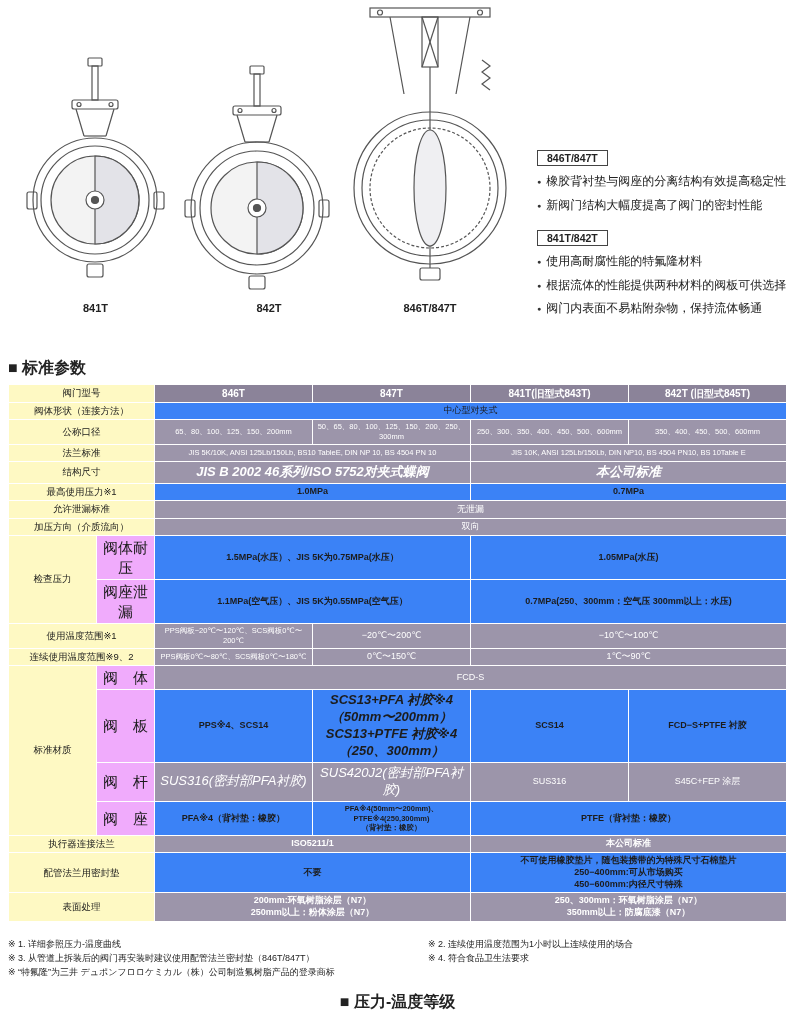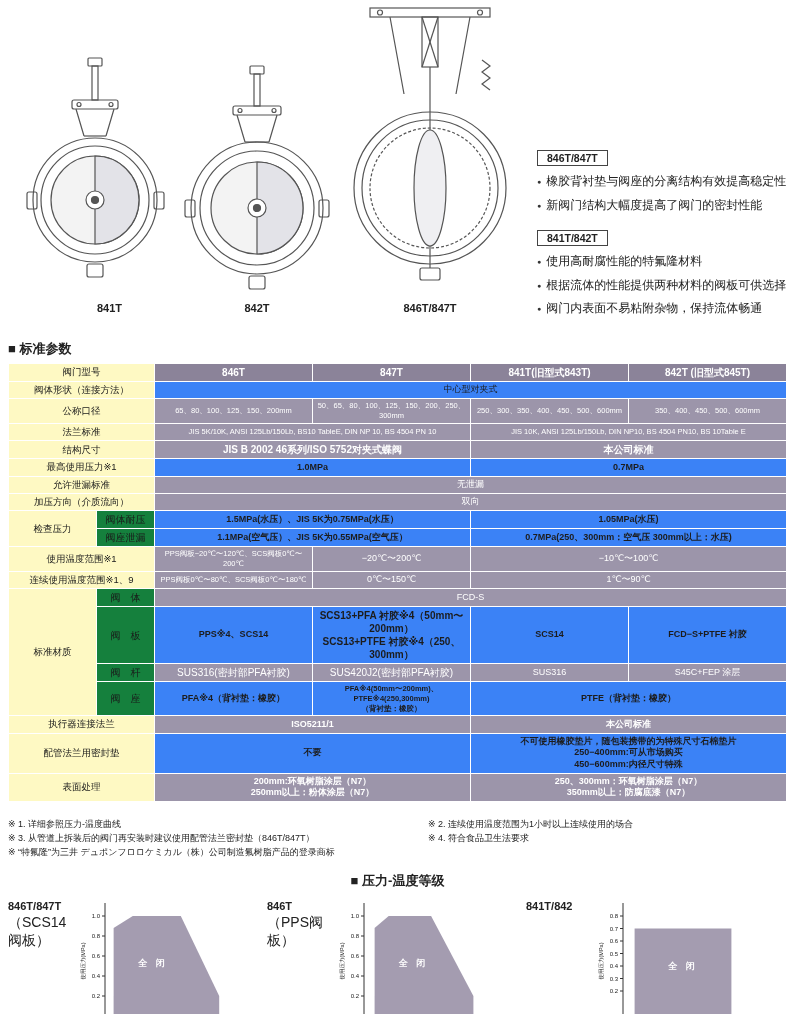--- a/index.html
+++ b/index.html
@@ -11,31 +11,31 @@
   .valve-label{position:absolute;font-weight:bold;font-size:11px;text-align:center;color:#222;}
   
   .features{position:absolute;left:537px;top:148px;width:252px;}
   .feature-title-box{display:inline-block;border:1px solid #444;padding:1px 9px;font-weight:bold;
         font-size:10.5px;margin-bottom:6px;color:#222;}
   .feature-group{margin-bottom:14px;}
   .bullet{font-size:12px;line-height:1.55;margin-bottom:5px;color:#222;}
   .bullet::before{content:"●";font-size:7px;margin-right:5px;vertical-align:1px;color:#333;}
   
   .main{position:absolute;left:8px;top:340px;width:779px;}
-  .section-title{font-weight:bold;font-size:13px;color:#222;margin:0 0 5px 0;}
+  .section-title{font-weight:bold;font-size:16px;color:#222;margin:18px 0 5px 0;}
   table.spec{border-collapse:collapse;width:779px;table-layout:fixed;font-size:9px;}
   table.spec td{border:1.5px solid #fff;padding:2px 3px;text-align:center;vertical-align:middle;line-height:1.3;}
   td.lab{background:#fef9c3;color:#1a1a1a;text-align:left;padding-left:6px;font-size:9.5px;}
-  td.sub{background:#15803d;color:#1a1a1a;font-size:10px;}
+  td.sub{background:#f0abfc;color:#1a1a1a;font-size:15px;}
   td.hdr{background:#8b8399;color:#fff;font-weight:bold;font-size:10px;}
   td.pr{background:#9c95aa;color:#fff;}
   td.lt{background:#3b82f6;color:#1c1c1c;}
   .b{font-weight:bold;}
   .tiny{font-size:7.5px;}
-  .sm{font-size:10px;}
+  .sm{font-size:13px;font-style:italic;}
   .notes{margin-top:16px;font-size:9px;line-height:1.55;color:#222;}
   .notes-row{display:flex;}
   .notes-row .nl{width:420px;}
   .charts{display:flex;gap:4px;margin-top:6px;}
   .chart-block{display:flex;}
   .chart-title-col{width:70px;padding-top:4px;}
   .chart-title{font-weight:bold;font-size:11px;color:#222;}
   .chart-subtitle{font-size:14px;color:#222;margin-top:2px;}
   svg{font-family:inherit;}
 </style>
@@ -101,22 +101,22 @@
         <circle cx="100" cy="186" r="76"></circle>
         <circle cx="100" cy="186" r="68"></circle>
         <circle cx="100" cy="186" r="60" stroke-dasharray="3 2"></circle>
         <ellipse cx="100" cy="186" rx="16" ry="58" fill="#efeff2"></ellipse>
         <line x1="100" y1="65" x2="100" y2="128"></line>
         <line x1="100" y1="244" x2="100" y2="266"></line>
         <rect x="90" y="266" width="20" height="12" rx="2"></rect>
       </g>
     </svg>
 
-    <div class="valve-label" style="left:32px;top:302px;width:155px;">841T</div>
-    <div class="valve-label" style="left:172px;top:302px;width:170px;">842T</div>
+    <div class="valve-label" style="left:18px;top:302px;width:155px;">841T</div>
+    <div class="valve-label" style="left:184px;top:302px;width:170px;">842T</div>
     <div class="valve-label" style="left:330px;top:302px;width:200px;">846T/847T</div>
   </div>
 
   <div class="features">
     <div class="feature-group">
       <div class="feature-title-box">846T/847T</div>
       <div class="bullet">橡胶背衬垫与阀座的分离结构有效提高稳定性</div>
       <div class="bullet">新阀门结构大幅度提高了阀门的密封性能</div>
     </div>
     <div class="feature-group">
@@ -193,21 +193,21 @@
           <td colspan="2" class="lt b">1.1MPa(空气压）、JIS 5K为0.55MPa(空气压）</td>
           <td colspan="2" class="lt b">0.7MPa(250、300mm：空气压 300mm以上：水压)</td>
         </tr>
         <tr>
           <td colspan="2" class="lab">使用温度范围※1</td>
           <td class="pr tiny">PPS阀板−20℃〜120℃、SCS阀板0℃〜200℃</td>
           <td class="pr">−20℃〜200℃</td>
           <td colspan="2" class="pr">−10℃〜100℃</td>
         </tr>
         <tr>
-          <td colspan="2" class="lab">连续使用温度范围※1、9</td>
+          <td colspan="2" class="lab">连续使用温度范围※9、2</td>
           <td class="pr tiny">PPS阀板0℃〜80℃、SCS阀板0℃〜180℃</td>
           <td class="pr">0℃〜150℃</td>
           <td colspan="2" class="pr">1℃〜90℃</td>
         </tr>
         <tr>
           <td class="lab" rowspan="4">标准材质</td>
           <td class="sub">阀　体</td>
           <td colspan="4" class="pr">FCD-S</td>
         </tr>
         <tr>

